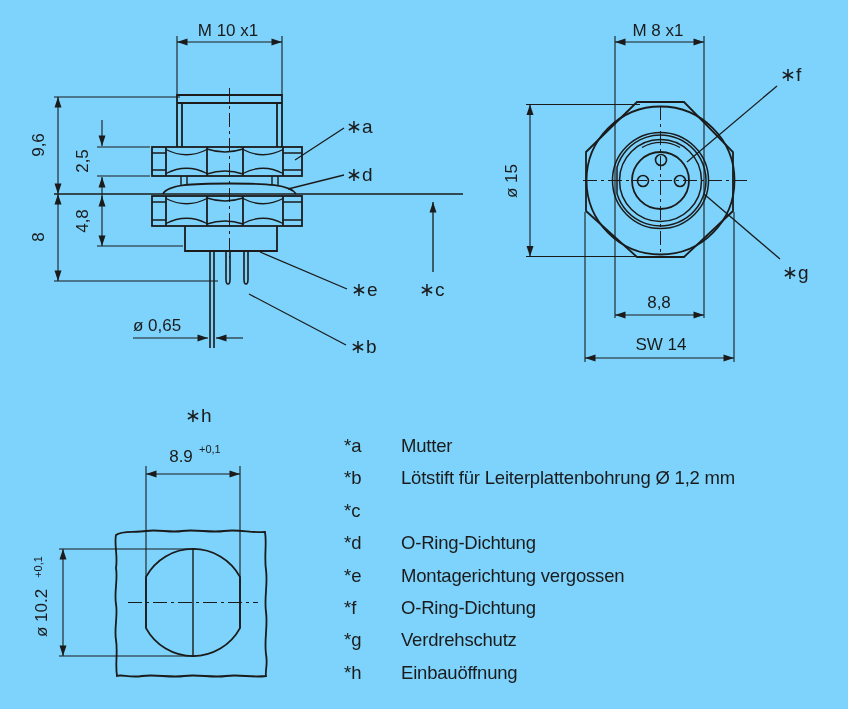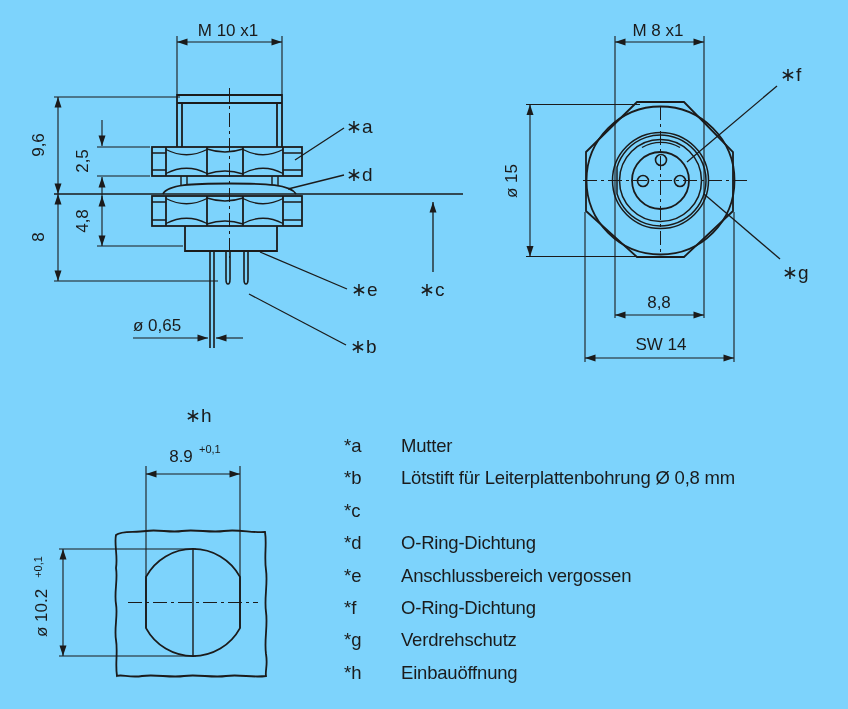--- a/index.html
+++ b/index.html
@@ -206,32 +206,32 @@
   </g>
 </svg>
 
   <div class="legend">
     <div class="legend-row">
       <span class="legend-key">*a</span>
       <span class="legend-label">Mutter</span>
     </div>
     <div class="legend-row">
       <span class="legend-key">*b</span>
-      <span class="legend-label">Lötstift für Leiterplattenbohrung Ø 0,8 mm</span>
+      <span class="legend-label">Lötstift für Leiterplattenbohrung Ø 1,2 mm</span>
     </div>
     <div class="legend-row">
       <span class="legend-key">*c</span>
     </div>
     <div class="legend-row">
       <span class="legend-key">*d</span>
       <span class="legend-label">O-Ring-Dichtung</span>
     </div>
     <div class="legend-row">
       <span class="legend-key">*e</span>
-      <span class="legend-label">Anschlussbereich vergossen</span>
+      <span class="legend-label">Montagerichtung vergossen</span>
     </div>
     <div class="legend-row">
       <span class="legend-key">*f</span>
       <span class="legend-label">O-Ring-Dichtung</span>
     </div>
     <div class="legend-row">
       <span class="legend-key">*g</span>
       <span class="legend-label">Verdrehschutz</span>
     </div>
     <div class="legend-row">

